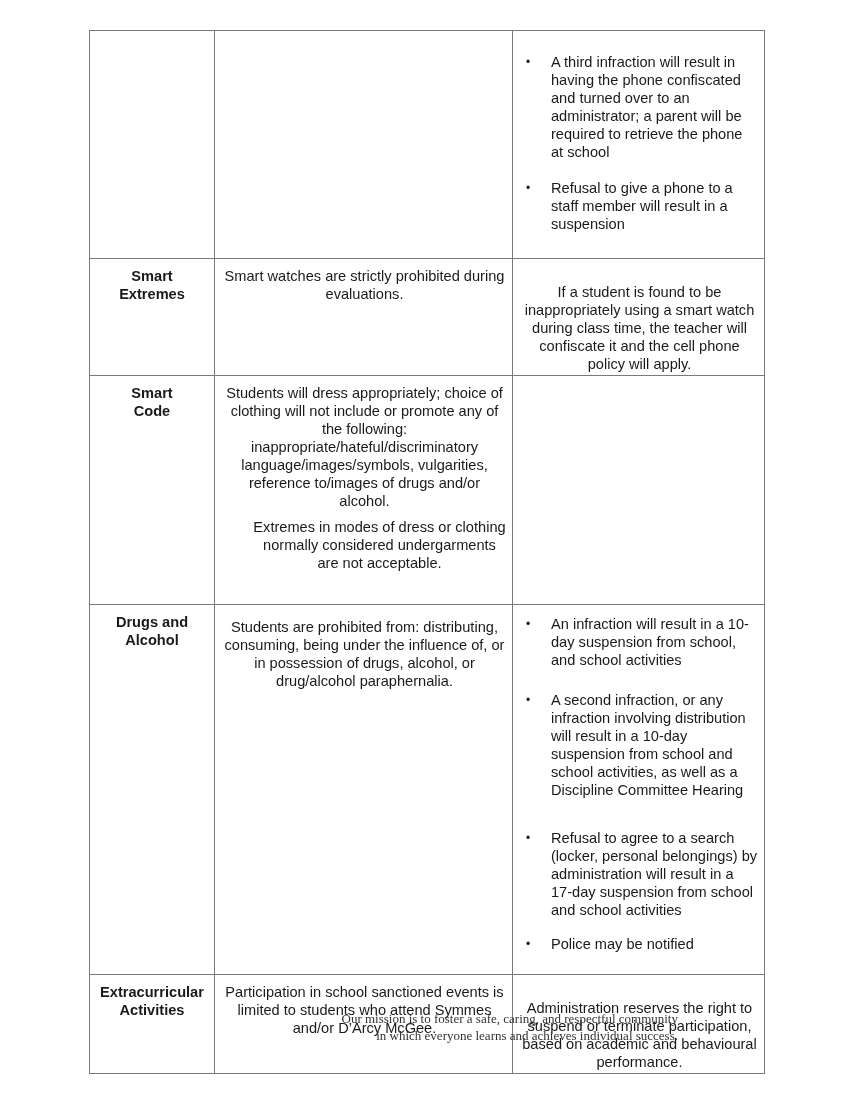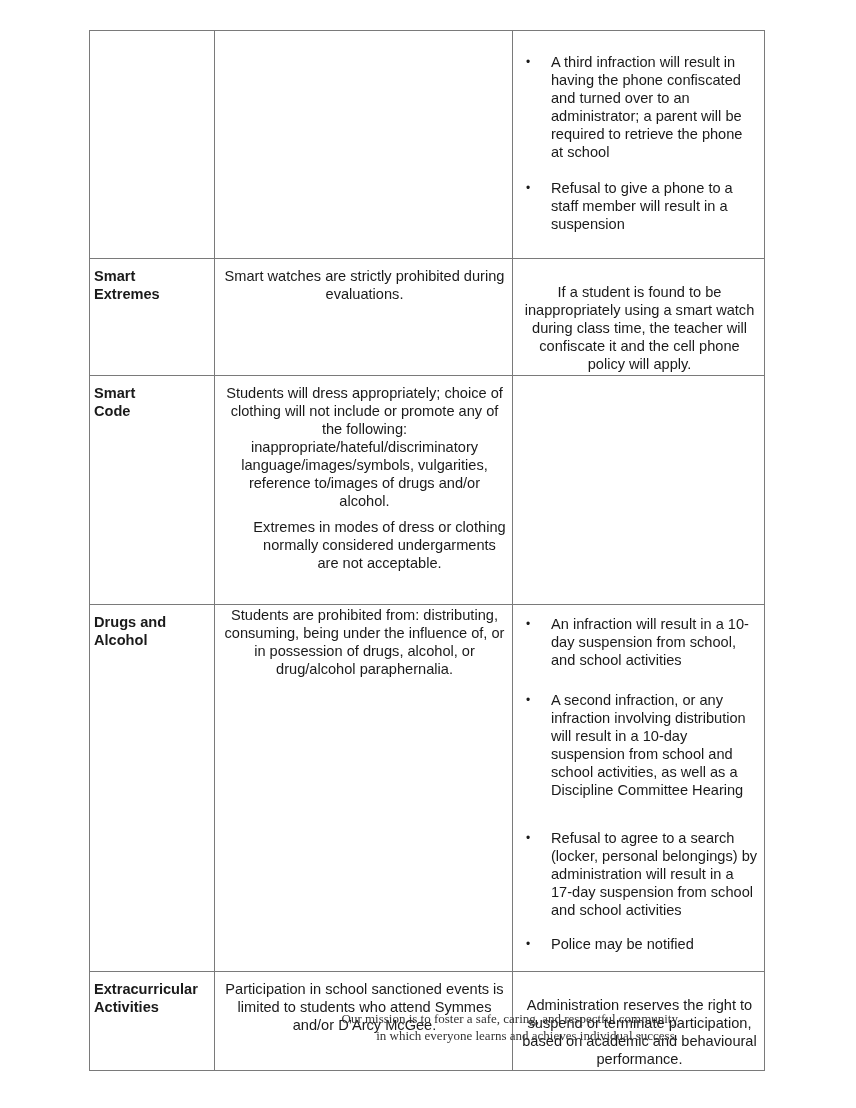--- a/index.html
+++ b/index.html
@@ -27,20 +27,21 @@
     }
     .page-table td {
       border: 1.4px solid #7a7a7a;
       vertical-align: top;
       padding: 0 6px 0 8px;
     }
     col.c1 { width: 125px; }
     col.c2 { width: 298px; }
     col.c3 { width: 252px; }
     td.cat {
+      text-align: center;
       font-weight: bold;
       padding: 8px 4px 0 4px;
     }
     td.desc { padding-top: 8px; }
     td.cons { padding-top: 24px; }
     .para { margin: 0; text-align: center; }
     .para + .para { margin-top: 8px; margin-left: 30px; }
     ul.bullets {
       list-style: none;
       margin: 0;
@@ -56,21 +57,21 @@
       top: 0;
       font-size: 12px;
     }
     
     tr.r-phone td { height: 205px; }
     tr.r-phone td.cons { padding-top: 22px; }
     tr.r-phone li + li { margin-top: 18px; }
     tr.r-watch td { height: 92px; }
     tr.r-dress td { height: 204px; }
     tr.r-drugs td { height: 356px; }
-    tr.r-drugs td.desc { padding-top: 1px; }
+    tr.r-drugs td.desc { padding-top: 13px; }
     tr.r-drugs td.cons { padding-top: 10px; }
     tr.r-drugs td.cons ul.bullets li .bullet { left: 5px; }
     tr.r-drugs li.b1 + li { margin-top: 22px; }
     tr.r-drugs li.b2 + li { margin-top: 30px; }
     tr.r-drugs li.b3 + li { margin-top: 16px; }
     tr.r-extra td { height: 74px; }
     .footer {
       position: absolute;
       left: 0;
       width: 678px;

